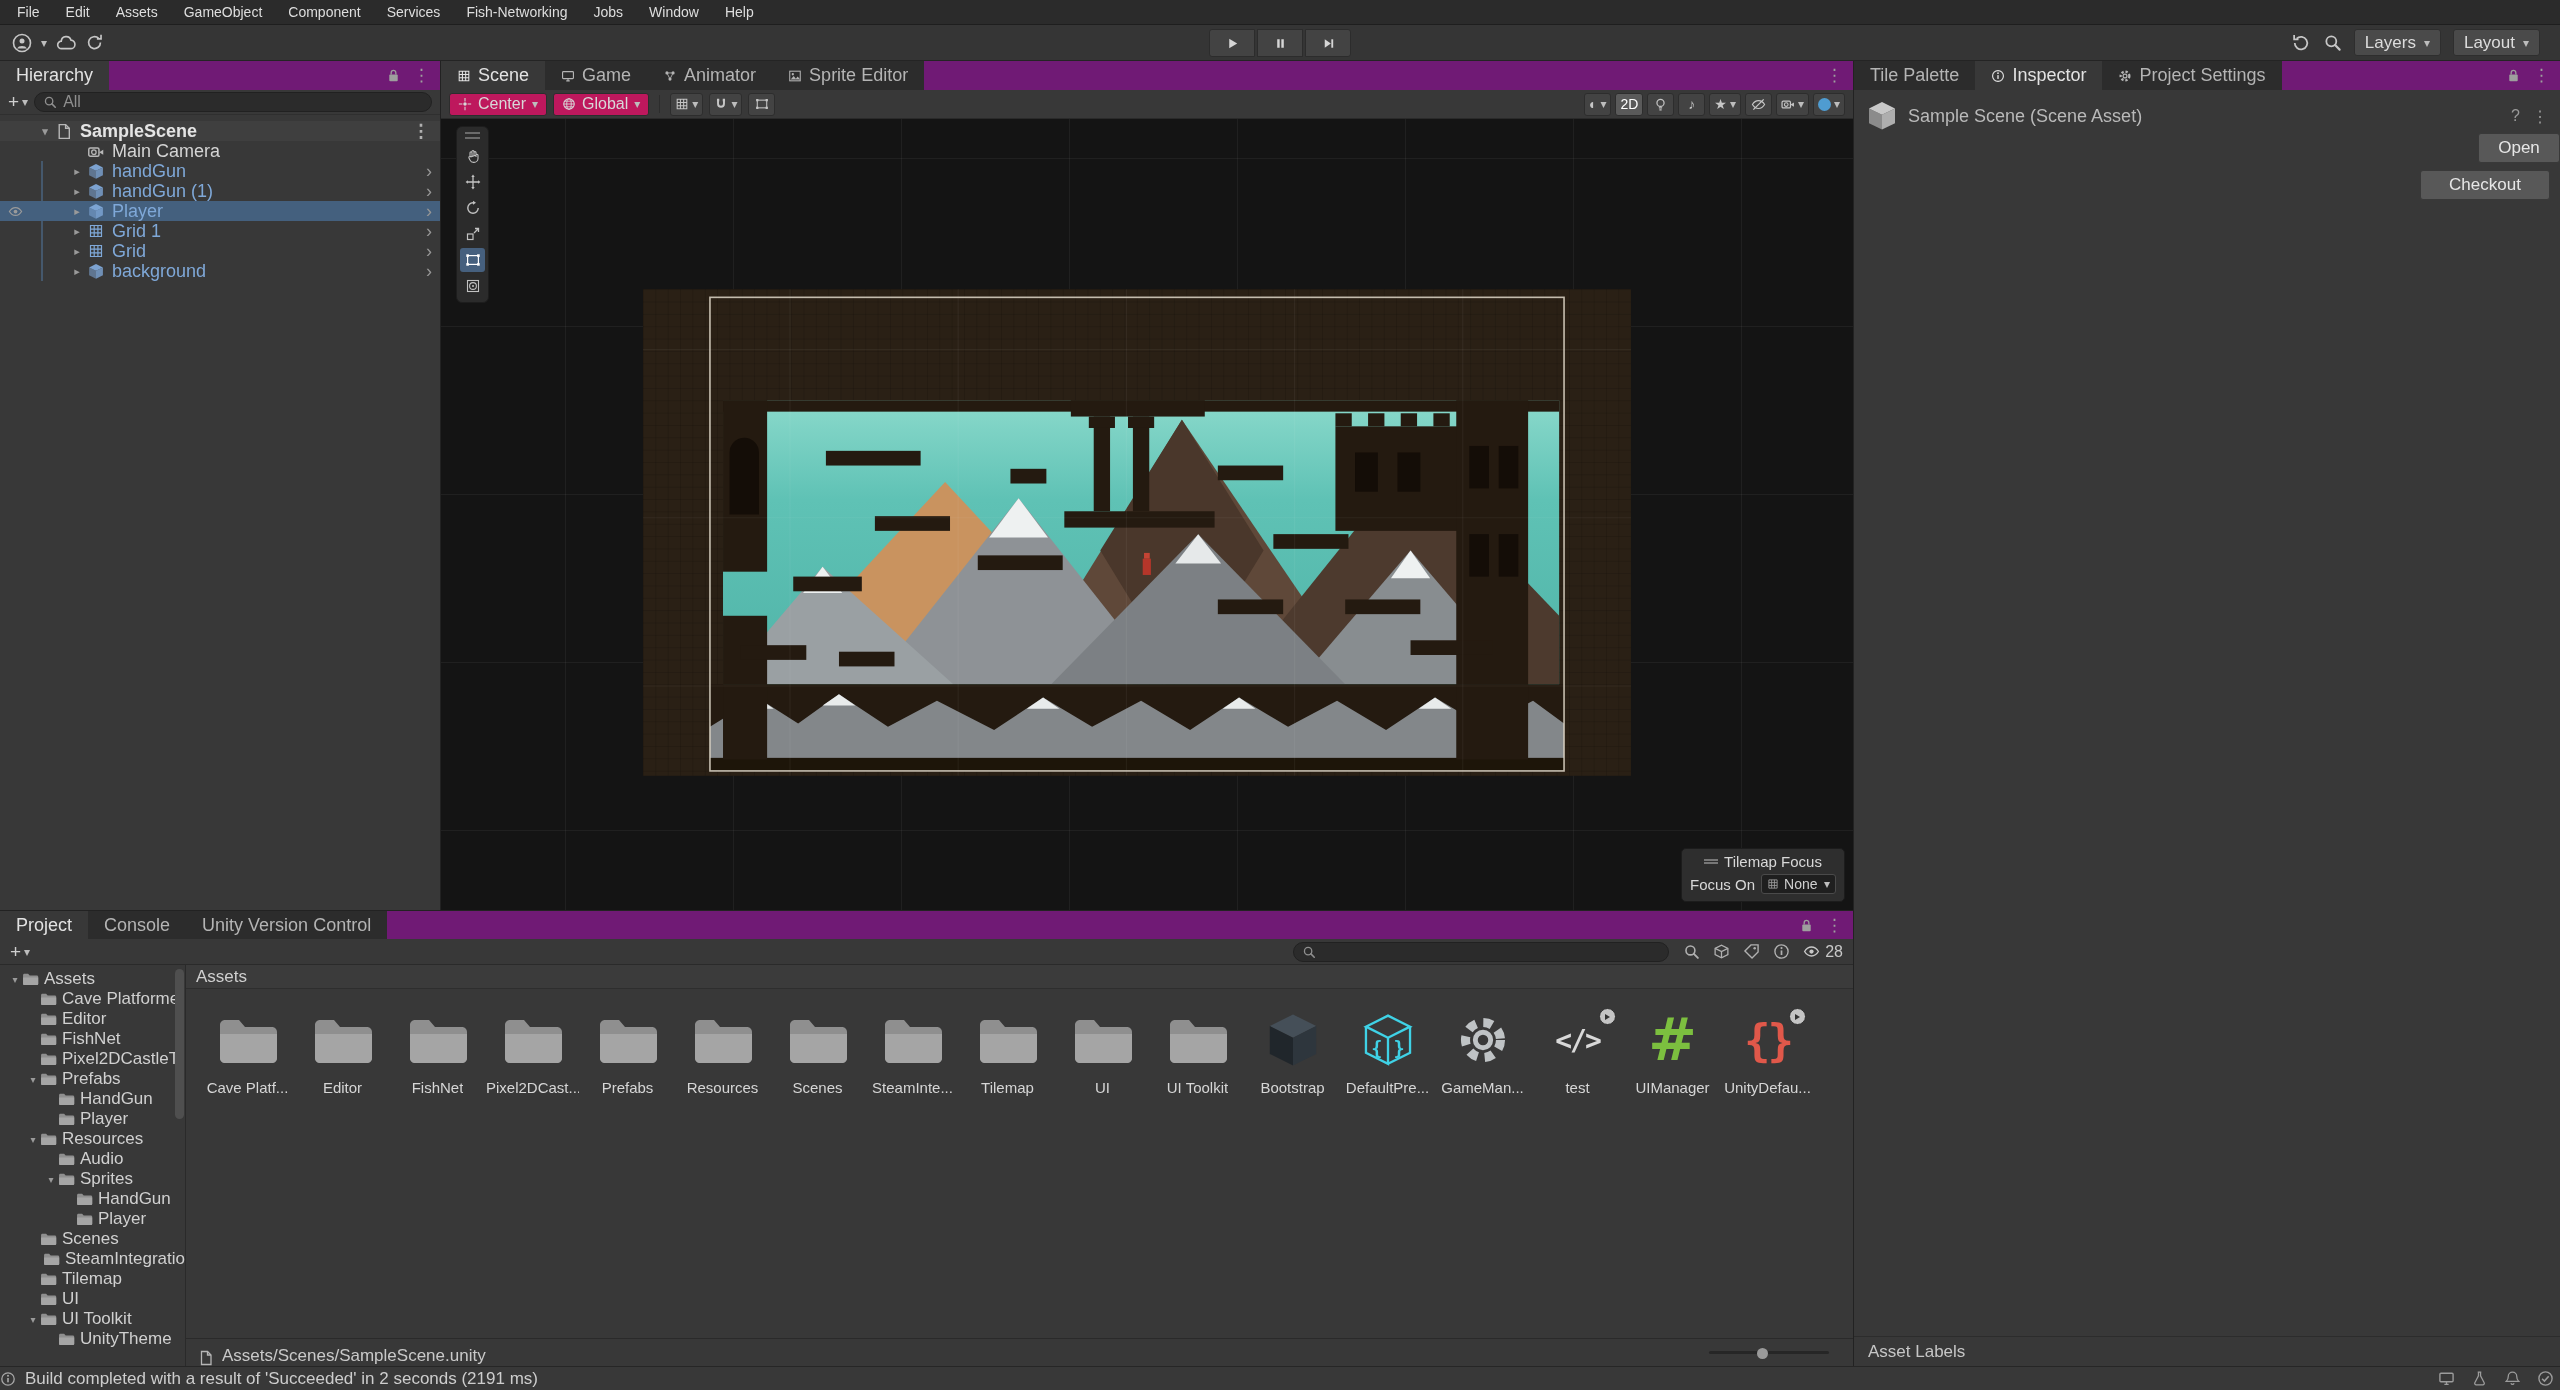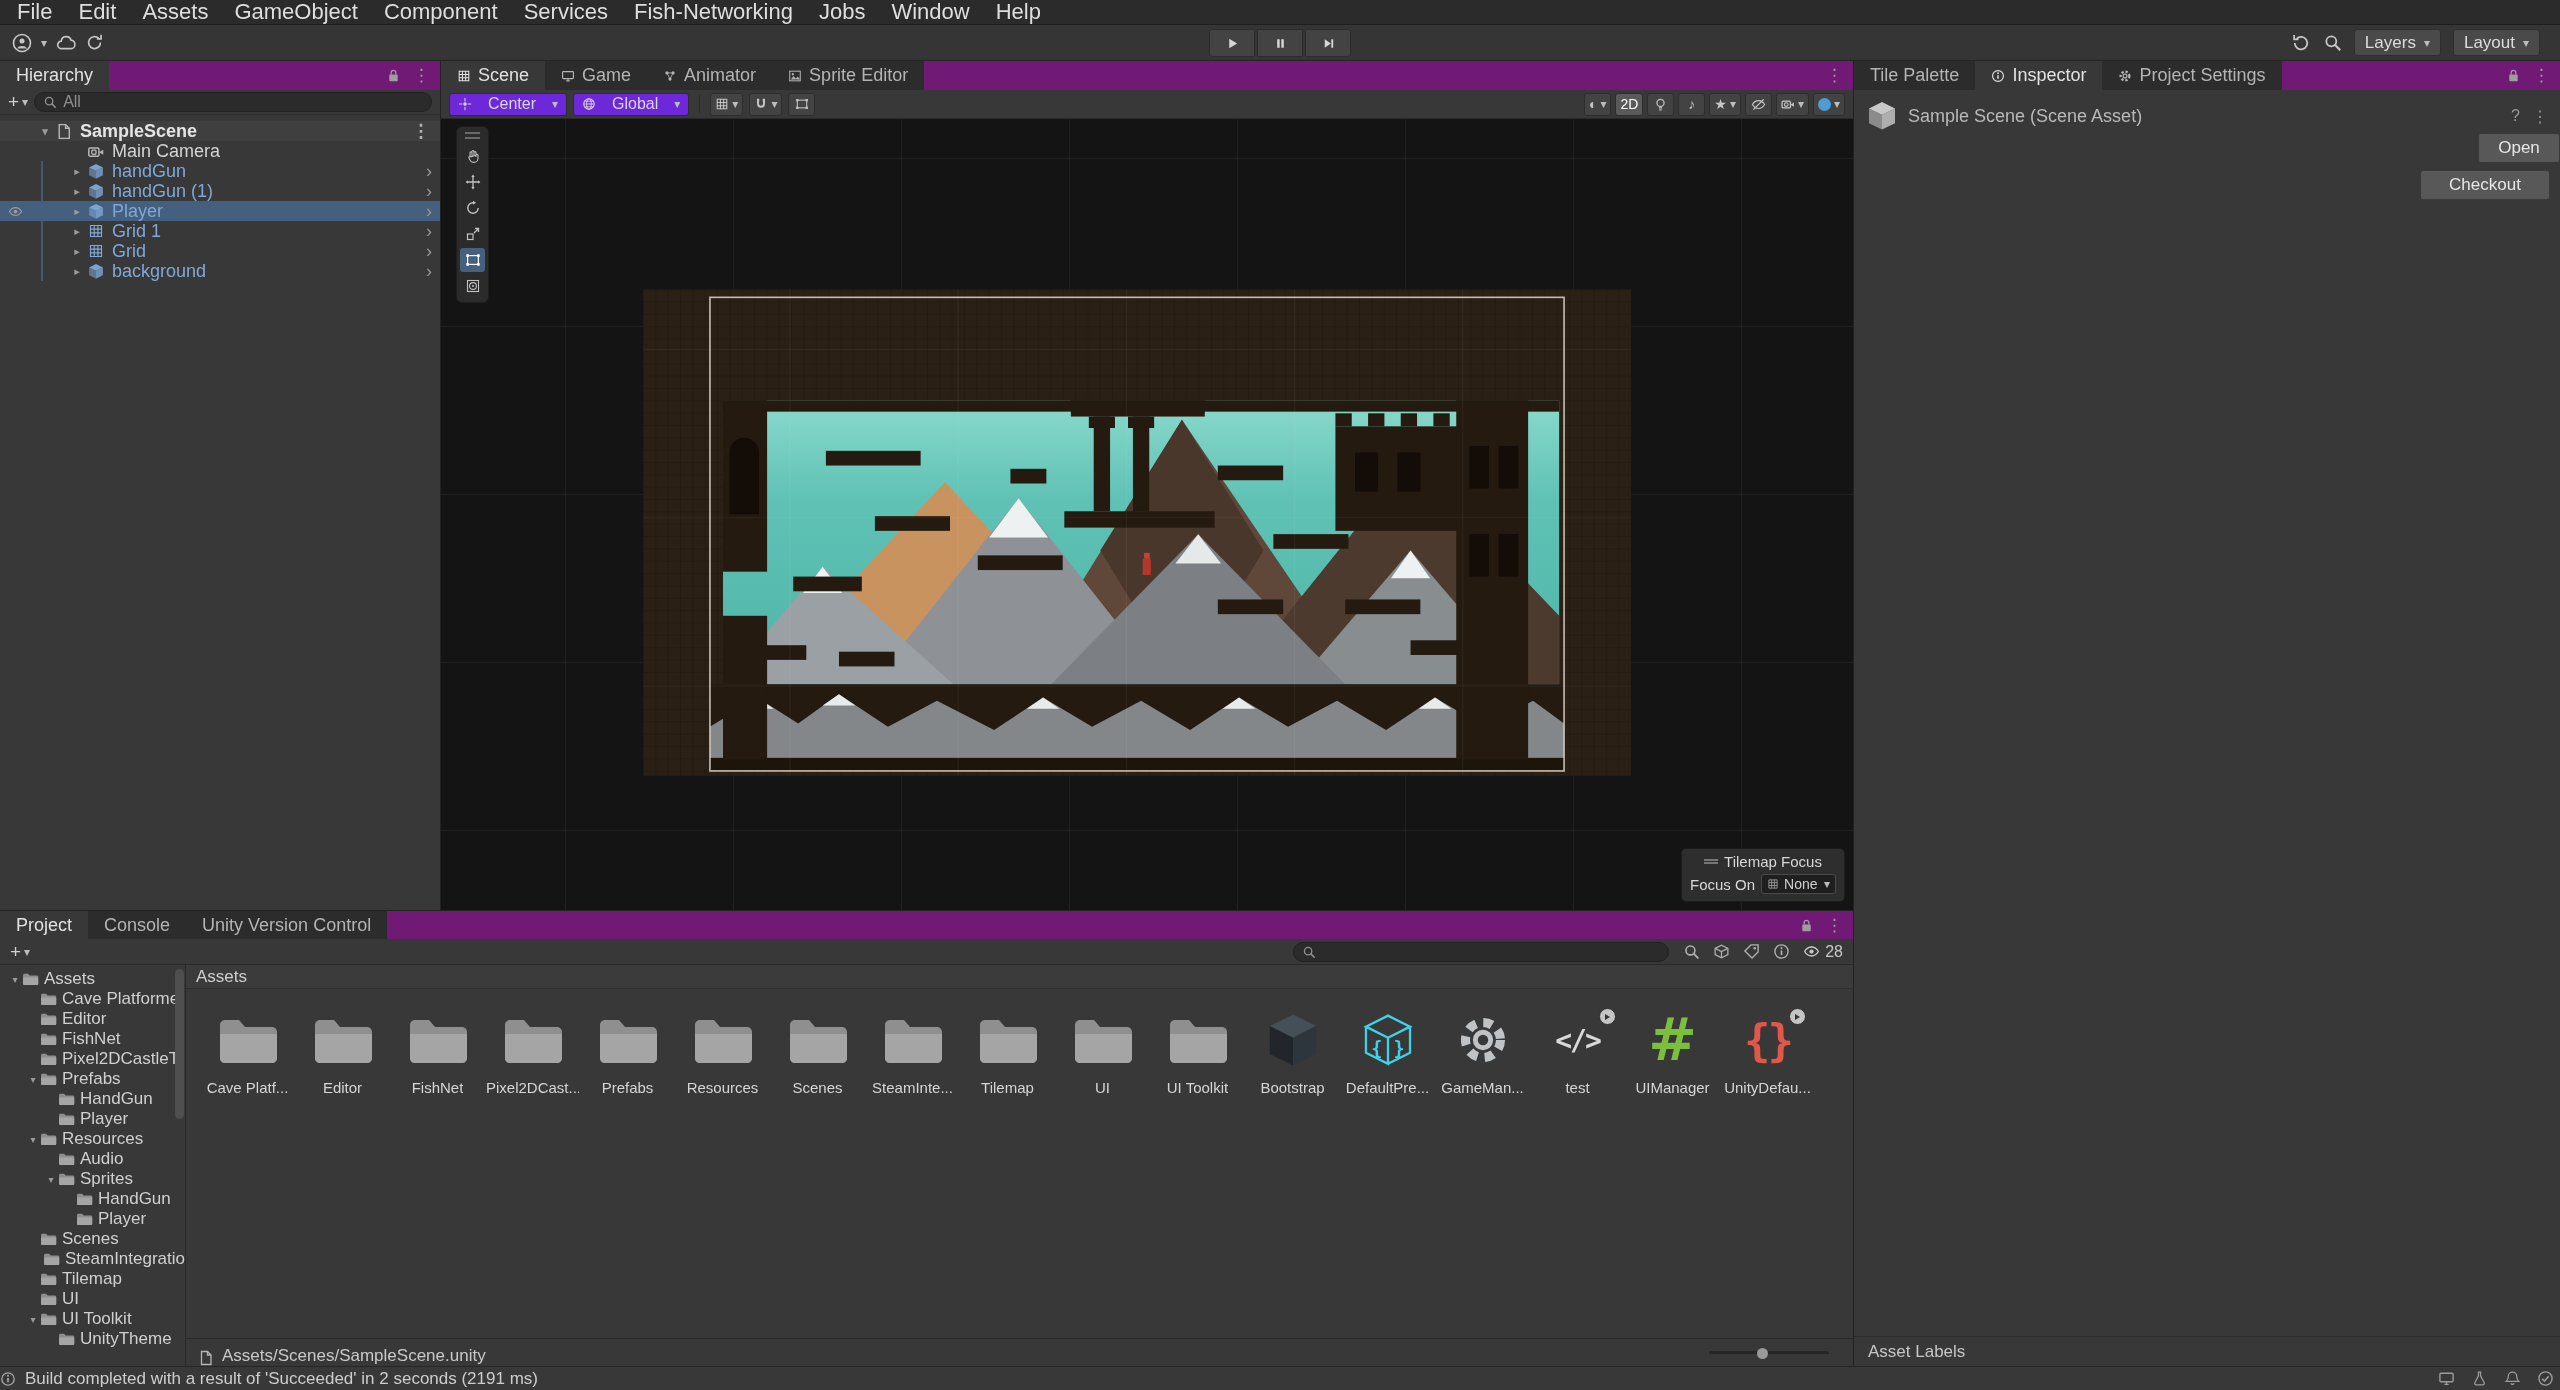--- a/index.html
+++ b/index.html
@@ -6,21 +6,21 @@
 html,body{width:2560px;height:1390px}
 body{font-family:"Liberation Sans",sans-serif;background:#383838;color:#cfcfcf;font-size:18px;overflow:hidden}
 svg{display:block}
 .win{position:relative;width:2560px;height:1390px;display:flex;flex-direction:column;background:#383838}
 
 .titlebar{height:29px;background:#1c1c1c;display:flex;align-items:center;gap:10px;padding-left:10px;color:#d2d2d2;font-size:17px;flex:0 0 auto}
 .wctl{margin-left:auto;display:flex;height:100%}
 .wbtn{width:48px;display:flex;align-items:center;justify-content:center;font-size:15px;color:#cfcfcf}
 .wbtn.close{font-size:20px}
 .menubar{height:25px;background:#2b2b2b;border-bottom:1px solid #1e1e1e;display:flex;align-items:center;padding-left:4px;flex:0 0 auto}
-.menu-item{padding:0 13px;font-size:22px;color:#dedede}
+.menu-item{padding:0 13px;font-size:14px;color:#dedede}
 .toolbar{height:36px;background:#353535;border-bottom:1px solid #242424;display:flex;align-items:center;position:relative;flex:0 0 auto}
 .tb-left{display:flex;align-items:center;gap:9px;padding-left:12px;color:#c6c6c6}
 .tb-center{position:absolute;left:50%;top:4px;transform:translateX(-50%);display:flex;gap:2px}
 .pbtn{width:46px;height:28px;background:#434343;border:1px solid #2c2c2c;display:flex;align-items:center;justify-content:center;color:#d6d6d6}
 .pbtn.first{border-radius:3px 0 0 3px}.pbtn.last{border-radius:0 3px 3px 0}
 .tb-right{margin-left:auto;display:flex;align-items:center;gap:12px;padding-right:20px;color:#c6c6c6}
 .dropbtn{height:27px;background:#4a4a4a;border:1px solid #2e2e2e;border-radius:3px;display:flex;align-items:center;gap:8px;padding:0 10px;font-size:17px;color:#dcdcdc}
 .caret{font-size:12px;color:#bdbdbd}
 
 .content{flex:1;display:flex;min-height:0}
@@ -46,21 +46,21 @@
 .hrow .openarrow{margin-left:auto;margin-right:8px;color:#969696;font-size:18px}
 .hrow .rootmenu{margin-left:auto;margin-right:10px;color:#b0b0b0}
 .hrow.sceneroot{background:#3f3f3f;font-weight:bold;color:#e4e4e4}
 .hrow.child{padding-left:68px}
 .hrow.prefab .hlabel{color:#7fa8d8}
 .hrow.selected{background:#44607e}
 .cube-blue{color:#7fa8d8}.icon-gray{color:#b8b8b8}
 
 .sceneview{flex:1;display:flex;flex-direction:column;min-width:0;background:#383838}
 .scenetoolbar{height:29px;background:#383838;border-bottom:1px solid #2a2a2a;display:flex;align-items:center;gap:6px;padding:0 8px;flex:0 0 auto}
-.stb-btn{height:23px;background:#6d28d9;border:1px solid #2d2d2d;border-radius:3px;display:flex;align-items:center;gap:16px;padding:0 8px;font-size:16px;color:#d8d8d8}
+.stb-btn{height:23px;background:#be185d;border:1px solid #2d2d2d;border-radius:3px;display:flex;align-items:center;gap:6px;padding:0 8px;font-size:16px;color:#d8d8d8}
 .stb-icon{min-width:27px;height:23px;background:#434343;border:1px solid #2d2d2d;border-radius:3px;display:flex;align-items:center;justify-content:center;color:#c6c6c6;font-size:14px;gap:3px;padding:0 4px}
 .stb-icon.active{background:#5a5a5a;color:#fff}
 .stb-right{margin-left:auto;display:flex;gap:4px;align-items:center}
 .sep{width:1px;height:18px;background:#2c2c2c;margin:0 4px}
 .canvas{flex:1;position:relative;background-color:#141414;overflow:hidden;
  background-image:linear-gradient(to right,rgba(255,255,255,.05) 1px,transparent 1px),linear-gradient(to bottom,rgba(255,255,255,.05) 1px,transparent 1px);
  background-size:168px 168px;background-position:124px 39px}
 .artwork{position:absolute;left:202px;top:170px}
 .toolpalette{position:absolute;left:15px;top:7px;width:33px;background:#2b2b2b;border:1px solid #1d1d1d;border-radius:6px;padding:3px 3px 4px;display:flex;flex-direction:column;align-items:center;gap:2px}
 .tp-handle{width:15px;height:7px;border-top:2px solid #6a6a6a;border-bottom:2px solid #6a6a6a;margin:2px 0 3px}

